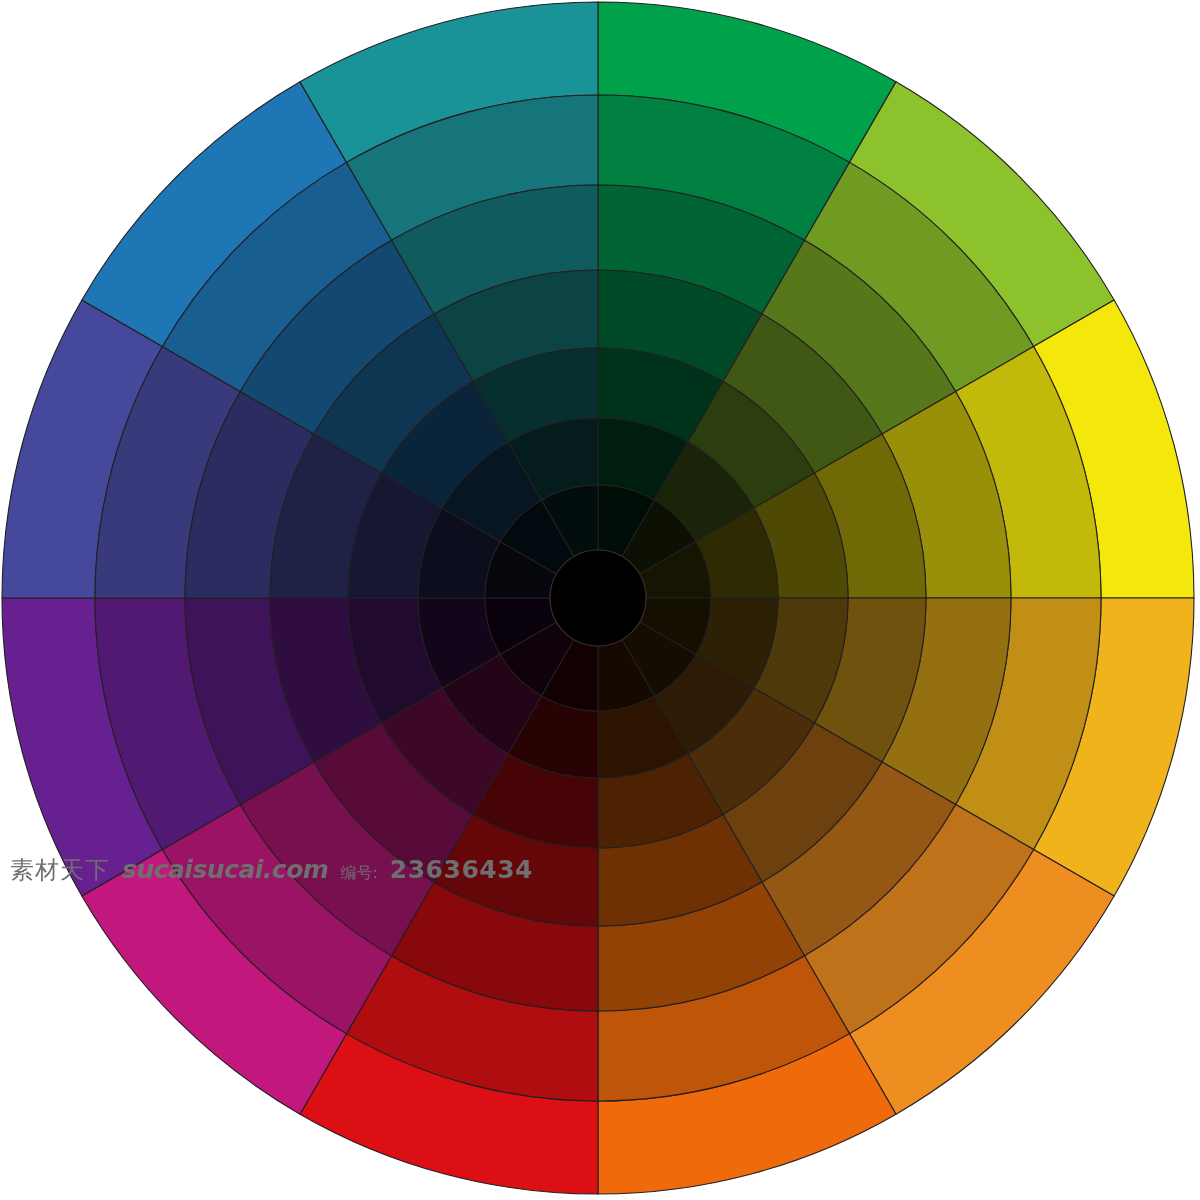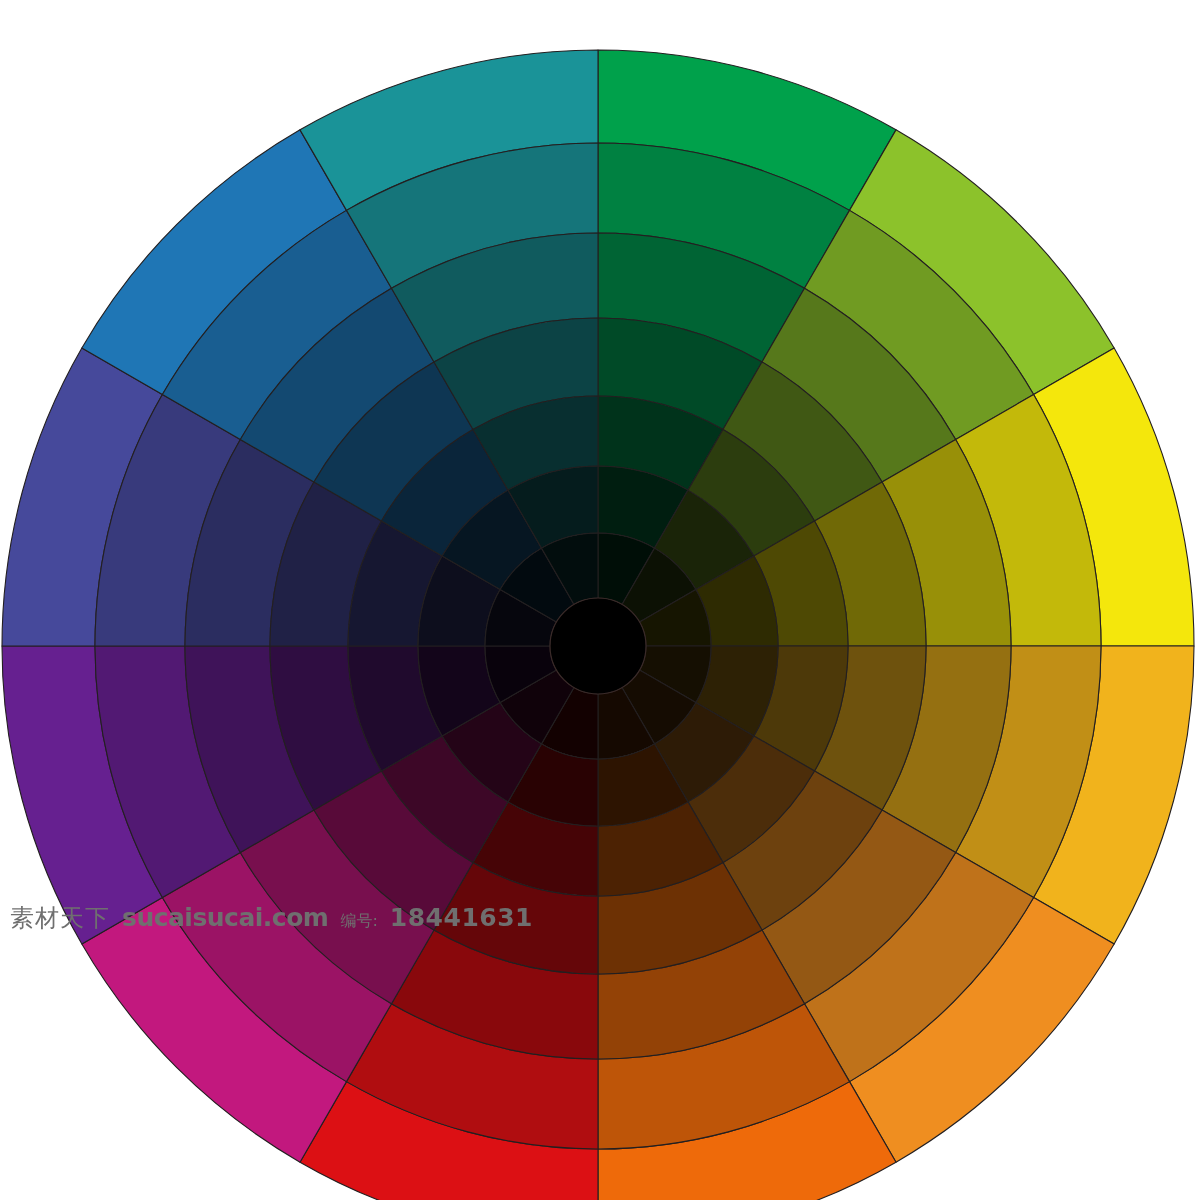--- a/index.html
+++ b/index.html
@@ -13,21 +13,20 @@
     height: 1200px;
     overflow: hidden;
     font-family: "Liberation Sans", sans-serif;
     position: relative;
   }
   #stage {
     position: relative;
     width: 1200px;
     height: 896px;
     background: #ffffff;
-    margin-top: 48px;
   }
   #wheel-svg {
     position: absolute;
     left: 0;
     top: 0;
     width: 1200px;
     height: 1200px;
     display: block;
   }
   .watermark {
@@ -46,20 +45,21 @@
   .watermark .wm-cn {
     font-family: "DejaVu Sans", sans-serif;
     font-size: 24px;
     letter-spacing: 1px;
   }
   .watermark .wm-site {
     font-family: "DejaVu Sans", sans-serif;
     font-weight: bold;
     font-size: 25px;
     letter-spacing: -0.5px;
+    font-style: italic;
   }
   .watermark .wm-label {
     font-family: "DejaVu Sans", sans-serif;
     font-size: 16px;
   }
   .watermark .wm-id {
     font-family: "DejaVu Sans", sans-serif;
     font-weight: bold;
     font-size: 25px;
     letter-spacing: 0.5px;
@@ -181,16 +181,16 @@
           <path d="M 541.50 500.14 A 113 113 0 0 1 598.00 485.00 L 598.00 550.00 A 48 48 0 0 0 574.00 556.43 Z" fill="#020D0D" stroke="#231f20" stroke-width="1.1" stroke-linejoin="round"></path>
         </g>
       </g>
     <circle id="wheel-hub" cx="598" cy="598" r="48" fill="#000000" stroke="#3a2a28" stroke-width="1.2"></circle>
   </svg>
 
   <div class="watermark">
     <span class="wm-cn">素材天下</span>
     <span class="wm-site">sucaisucai.com</span>
     <span class="wm-label">编号:</span>
-    <span class="wm-id">18441631</span>
+    <span class="wm-id">23636434</span>
   </div>
 
 </div>
 
 </body></html>

